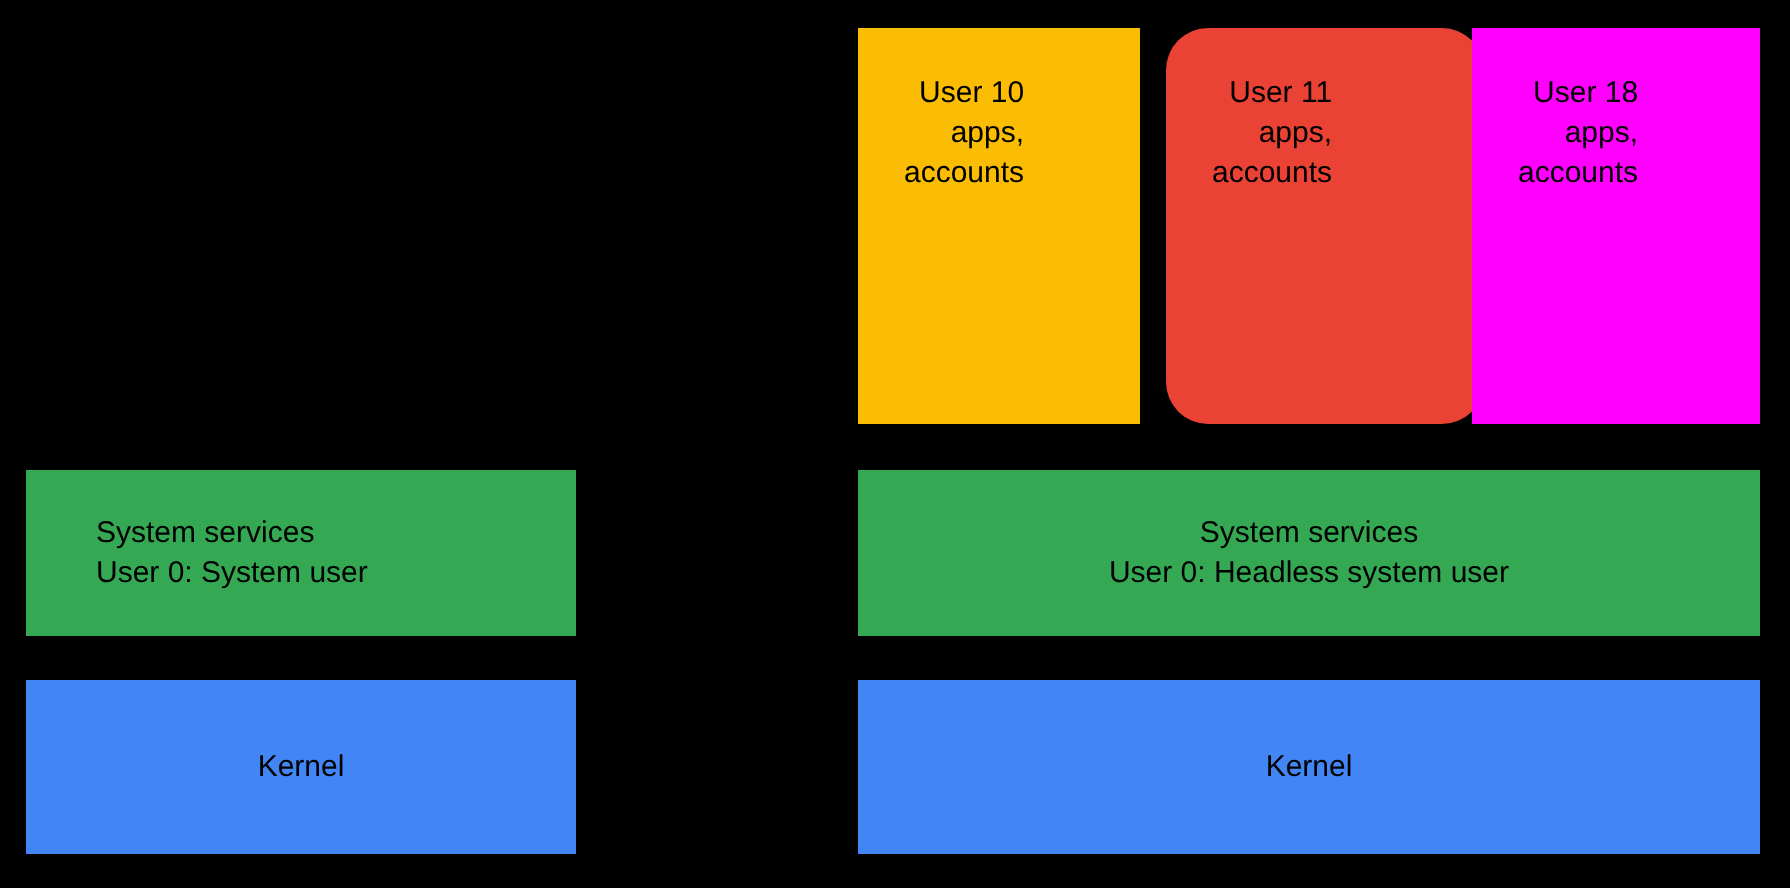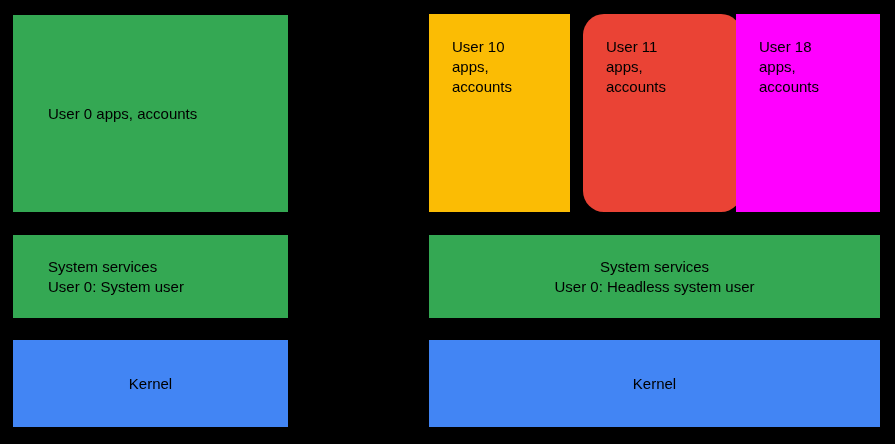--- a/index.html
+++ b/index.html
@@ -33,21 +33,21 @@
     position: absolute;
     left: 35px;
     top: 50%;
     transform: translateY(-50%);
     text-align: left;
   }
   .lbl-topleft {
     position: absolute;
     left: 23px;
     top: 23px;
-    text-align: left;
+    text-align: right;
   }
   .lbl-center-block {
     position: absolute;
     left: 0;
     right: 0;
     top: 50%;
     transform: translateY(-50%);
     text-align: center;
   }
 
@@ -63,23 +63,20 @@
   #kernel-left-box  { left: 13px;  top: 340px; width: 275px; height: 87px; background: #4285f4; }
   #kernel-right-box { left: 429px; top: 340px; width: 451px; height: 87px; background: #4285f4; }
 
   .two-line { white-space: pre-line; }
 </style>
 </head>
 <body>
 
 <div id="canvas">
 
-  <div class="box" id="user0-apps-box">
-    <span class="lbl-mid-left">User 0 apps, accounts</span>
-  </div>
 
   <div class="box" id="sysservices-left-box">
     <span class="lbl-mid-left two-line">System services
 User 0: System user</span>
   </div>
 
   <div class="box" id="kernel-left-box">
     <span class="lbl-center-block">Kernel</span>
   </div>
 

